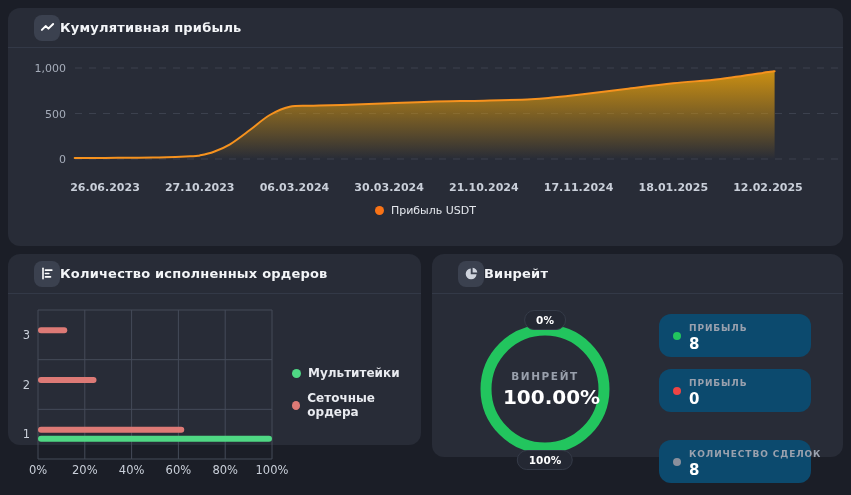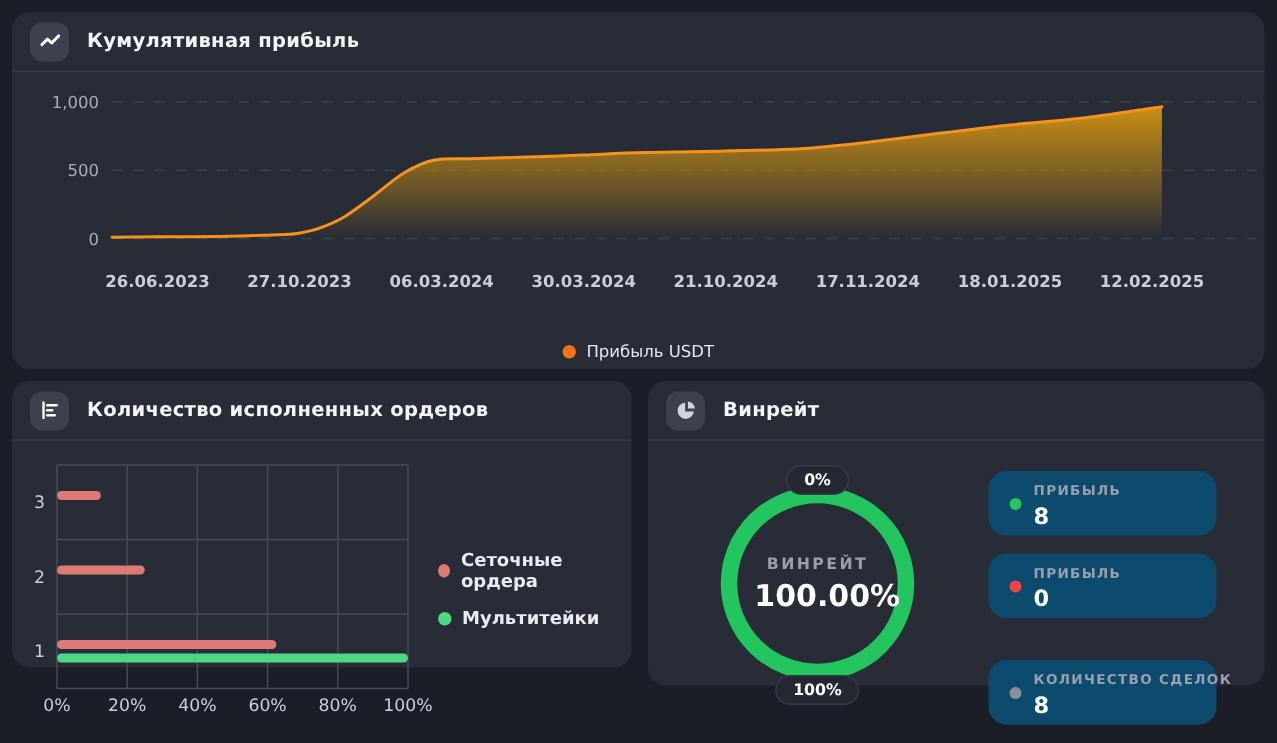--- a/index.html
+++ b/index.html
@@ -8,33 +8,33 @@
     background:#1b1e27;
     font-family:"DejaVu Sans","Liberation Sans",sans-serif;
     position:relative;
   }
   .panel { position:absolute; background:#282c37; border-radius:12px; }
   #p-profit  { left:8px;  top:8px;   width:835px; height:238px; }
   #p-orders  { left:8px;  top:254px; width:413px; height:191px; }
   #p-winrate { left:432px; top:254px; width:411px; height:203px; }
 
   .panel-header {
-    height:40px; display:flex; align-items:center; gap:12px;
-    padding:0 12px; border-bottom:1px solid #333947;
+    height:40px; display:flex; align-items:center; gap:0;
+    padding:0 26px; border-bottom:1px solid #333947;
   }
   .chip {
     width:26px; height:26px; border-radius:8px; background:#3b414f;
     display:flex; align-items:center; justify-content:center; flex:0 0 auto;
   }
   .panel-title { font-size:13px; font-weight:700; color:#f3f5f8; letter-spacing:.2px; }
 
   
   #profit-svg { position:absolute; left:0; top:47px; width:835px; height:145px; }
   #profit-legend {
-    position:absolute; left:0; top:220px; width:100%;
+    position:absolute; left:0; top:196px; width:100%;
     display:flex; justify-content:center; gap:18px;
   }
   .legend-item { display:flex; align-items:center; gap:7px; cursor:pointer; }
   .legend-dot { width:9px; height:9px; border-radius:50%; }
   #profit-legend .legend-item { font-size:11px; color:#e4e7ed; }
 
   
   #orders-svg { position:absolute; left:8px; top:42px; width:290px; height:185px; }
   #orders-legend {
     position:absolute; left:284px; top:112px;
@@ -156,26 +156,26 @@
       <text x="14" y="42.83333333333333" text-anchor="end" font-size="11.5" fill="#c9cfd9">3</text>
       <rect x="22" y="31.33333333333333" width="29.25" height="6" rx="3" fill="#dd7a76"></rect>
       <text x="14" y="92.5" text-anchor="end" font-size="11.5" fill="#c9cfd9">2</text>
       <rect x="22" y="81" width="58.5" height="6" rx="3" fill="#dd7a76"></rect>
       <text x="14" y="142.16666666666666" text-anchor="end" font-size="11.5" fill="#c9cfd9">1</text>
       <rect x="22" y="130.66666666666666" width="146.25" height="6" rx="3" fill="#dd7a76"></rect>
       <rect x="22" y="139.66666666666666" width="234" height="6" rx="3" fill="#4fd884"></rect>
     </svg>
   <div id="orders-legend">
       <div class="legend-item">
+        <span class="legend-dot" style="background: rgb(79, 216, 132);"></span>
+        <span>Мультитейки</span>
+      </div>
+      <div class="legend-item">
         <span class="legend-dot" style="background: rgb(221, 122, 118);"></span>
         <span>Сеточные ордера</span>
-      </div>
-      <div class="legend-item">
-        <span class="legend-dot" style="background: rgb(79, 216, 132);"></span>
-        <span>Мультитейки</span>
       </div>
     </div>
 </section>
 
 <section class="panel" id="p-winrate">
   <div class="panel-header">
     <span class="chip">
       <svg width="15" height="15" viewBox="0 0 16 16" fill="none">
         <path d="M7.2 2.6 A5.8 5.8 0 1 0 13.4 8.8 L7.2 8.8 Z" fill="#cfd4dd"></path>
         <path d="M9.2 1.8 A6 6 0 0 1 14.2 6.8 L9.2 6.8 Z" fill="#cfd4dd"></path>

